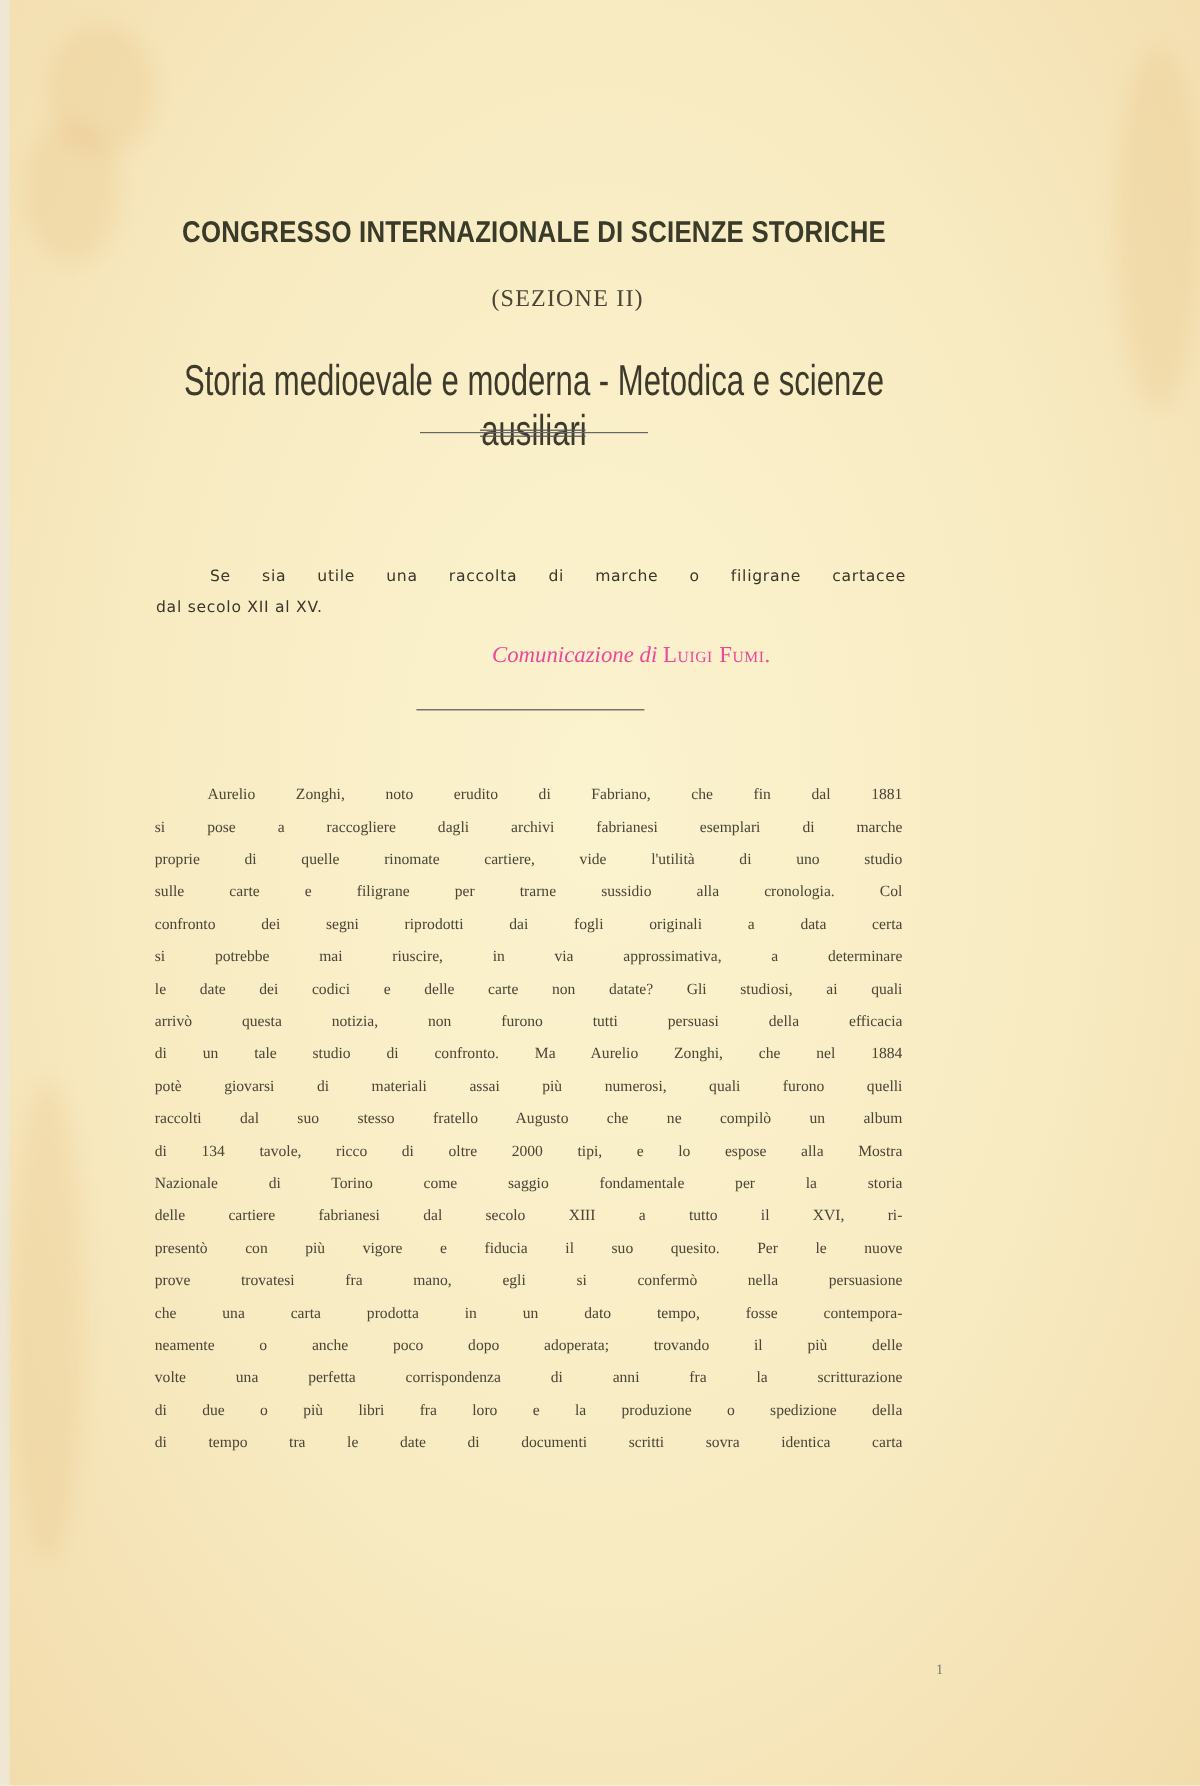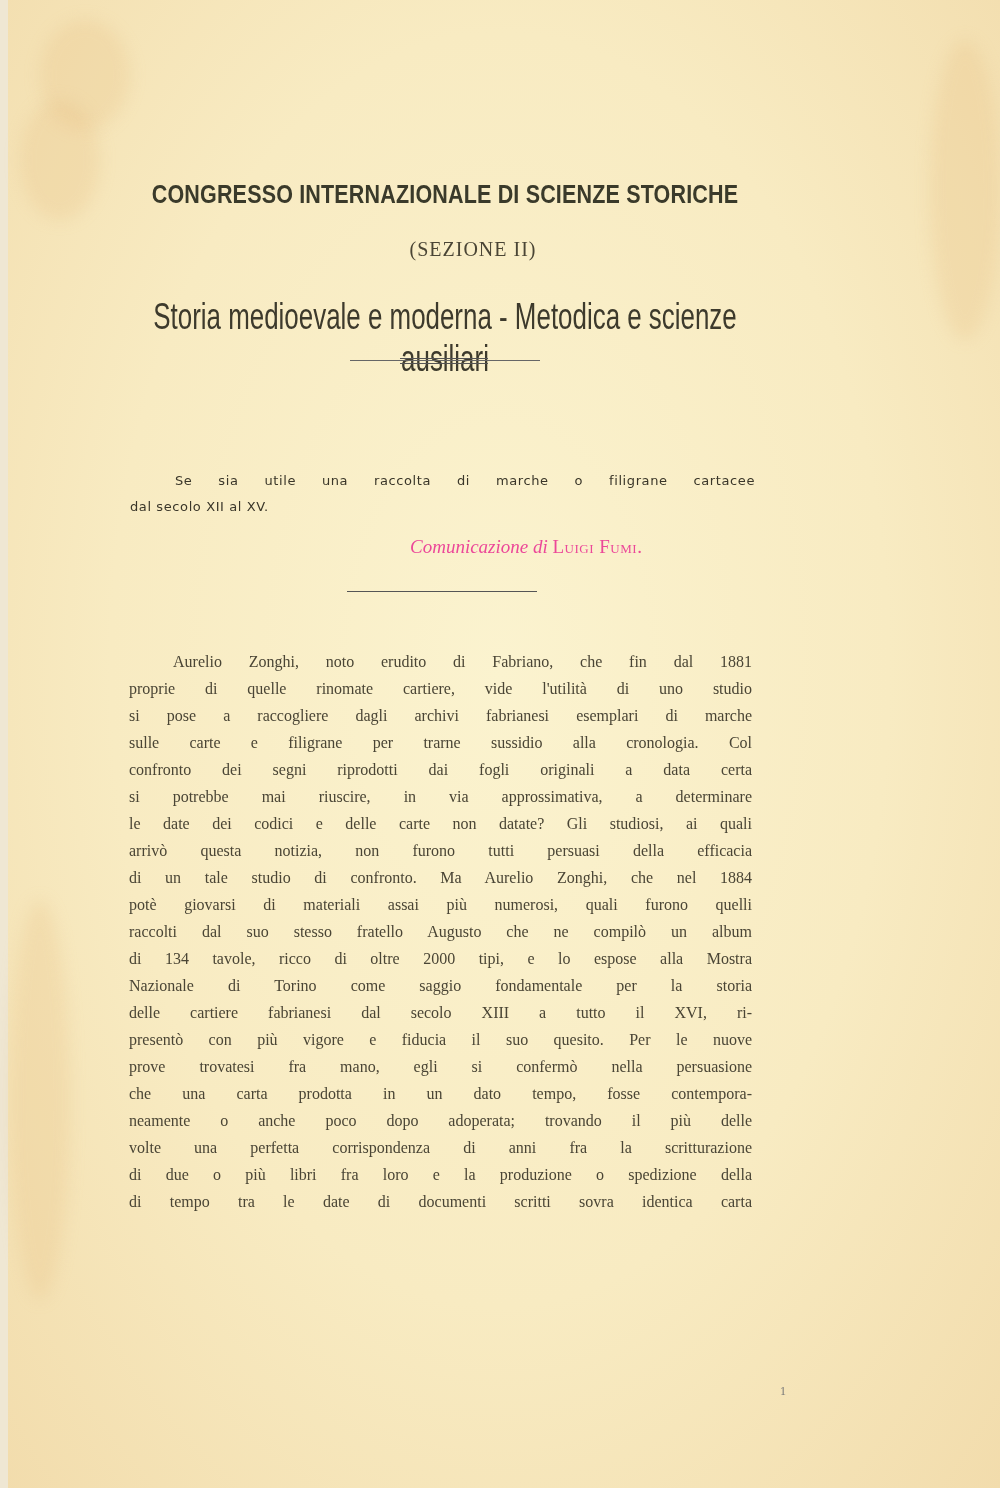--- a/index.html
+++ b/index.html
@@ -36,21 +36,21 @@
   .subject .l1 { display:block; text-indent:45px; text-align:justify; text-align-last:justify; }
   .author {
     position:absolute; top:536px; left:410px; width:300px;
     font-family:"Liberation Serif", serif; font-size:19px; color:#ec4899;
   }
   .author i { font-style:italic; }
   .author .sc { font-variant:small-caps; letter-spacing:0.5px; }
   .rule2 { position:absolute; top:591px; left:347px; width:190px; border-top:1px solid #555; }
   .body-text {
     position:absolute; top:648px; left:129px; width:623px;
-    font-family:"Liberation Serif", serif; font-size:16px; line-height:27px; color:#4a4535;
+    font-family:"Liberation Serif", serif; font-size:13px; line-height:27px; color:#4a4535;
   }
   .body-text .ln { display:block; text-align:justify; text-align-last:justify; white-space:nowrap; }
   .body-text .ln.first { text-indent:44px; }
   .mark { position:absolute; top:1384px; left:780px; font-family:"Liberation Serif", serif; font-size:12px; color:#777; }
 </style>
 </head>
 <body>
 
 <div class="left-edge"></div>
 <div class="stain" style="left:40px;top:20px;width:90px;height:110px;"></div>
@@ -74,22 +74,22 @@
 
   <div class="author">
     <i>Comunicazione di</i>
     <span class="sc">Luigi Fumi.</span>
   </div>
 
   <div class="rule2"></div>
 
   <div class="body-text">
     <span class="ln first">Aurelio Zonghi, noto erudito di Fabriano, che fin dal 1881</span>
+    <span class="ln">si pose a raccogliere dagli archivi fabrianesi esemplari di marche</span>
     <span class="ln">proprie di quelle rinomate cartiere, vide l'utilità di uno studio</span>
-    <span class="ln">si pose a raccogliere dagli archivi fabrianesi esemplari di marche</span>
     <span class="ln">sulle carte e filigrane per trarne sussidio alla cronologia. Col</span>
     <span class="ln">confronto dei segni riprodotti dai fogli originali a data certa</span>
     <span class="ln">si potrebbe mai riuscire, in via approssimativa, a determinare</span>
     <span class="ln">le date dei codici e delle carte non datate? Gli studiosi, ai quali</span>
     <span class="ln">arrivò questa notizia, non furono tutti persuasi della efficacia</span>
     <span class="ln">di un tale studio di confronto. Ma Aurelio Zonghi, che nel 1884</span>
     <span class="ln">potè giovarsi di materiali assai più numerosi, quali furono quelli</span>
     <span class="ln">raccolti dal suo stesso fratello Augusto che ne compilò un album</span>
     <span class="ln">di 134 tavole, ricco di oltre 2000 tipi, e lo espose alla Mostra</span>
     <span class="ln">Nazionale di Torino come saggio fondamentale per la storia</span>

